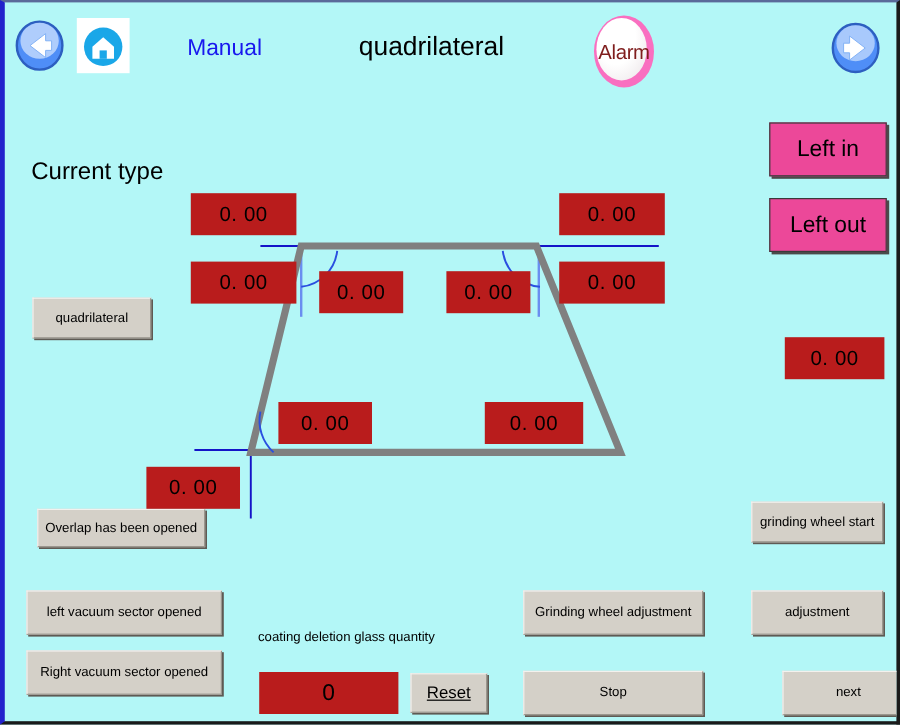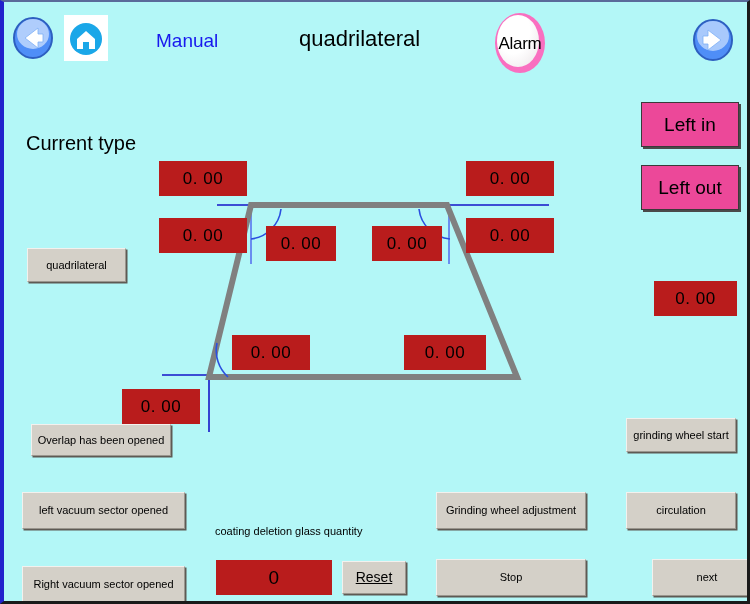--- a/index.html
+++ b/index.html
@@ -75,21 +75,21 @@
     width: 42px; height: 52px;
     border-radius: 50%;
     background: radial-gradient(ellipse at 38% 30%, #ffffff 45%, #f2eef0 78%, #e6dde2 100%);
   }
   #alarm-indicator .alarm-text {
     position: absolute;
     left: 0; top: 21px;
     width: 50px;
     text-align: center;
     font-size: 17px;
-    color: #000000;
+    color: #7f1d1d;
     letter-spacing: -0.3px;
   }
 
   
   .gbtn {
     position: absolute;
     box-sizing: border-box;
     background: #d4d0c8;
     border: 1px solid #9a968e;
     border-top-color: #f3f1ee;
@@ -206,21 +206,21 @@
   </svg>
 
   <div class="plain-label" style="left:22px; top:130px; font-size:20px;">Current type</div>
 
   <div class="gbtn" style="left:23px; top:246px; width:99px; height:34px;">quadrilateral</div>
 
   <div class="gbtn" style="left:27px; top:422px; width:140px; height:32px;">Overlap has been opened</div>
 
   <div class="gbtn" style="left:18px; top:490px; width:163px; height:37px;">left vacuum sector opened</div>
 
-  <div class="gbtn" style="left:18px; top:540px; width:163px; height:37px;margin-top:24px;">Right vacuum sector opened</div>
+  <div class="gbtn" style="left:18px; top:540px; width:163px; height:37px;">Right vacuum sector opened</div>
 
   <div class="field" style="left:155px; top:159px; width:88px; height:35px;">0. 00</div>
 
   <div class="field" style="left:462px; top:159px; width:88px; height:35px;">0. 00</div>
 
   <div class="field" style="left:155px; top:216px; width:88px; height:35px;">0. 00</div>
 
   <div class="field" style="left:462px; top:216px; width:88px; height:35px;">0. 00</div>
 
   <div class="field" style="left:262px; top:224px; width:70px; height:35px;">0. 00</div>
@@ -234,21 +234,21 @@
   <div class="field" style="left:118px; top:387px; width:78px; height:35px;">0. 00</div>
 
   <div class="greenbtn" style="left:637px; top:100px; width:98px; height:45px;">Left in</div>
 
   <div class="greenbtn" style="left:637px; top:163px; width:98px; height:45px;">Left out</div>
 
   <div class="field" style="left:650px; top:279px; width:83px; height:35px;">0. 00</div>
 
   <div class="gbtn" style="left:622px; top:416px; width:110px; height:34px;">grinding wheel start</div>
 
-  <div class="gbtn" style="left:622px; top:490px; width:110px; height:37px;">circulation</div>
+  <div class="gbtn" style="left:622px; top:490px; width:110px; height:37px;">adjustment</div>
 
   <div class="gbtn" style="left:648px; top:557px; width:110px; height:37px;">next</div>
 
   <div class="plain-label" style="left:211px; top:523px; font-size:11px;">coating deletion glass quantity</div>
 
   <div class="field" style="left:212px; top:558px; width:116px; height:35px; font-size:19px;">0</div>
 
   <div class="gbtn" style="left:338px; top:559px; width:64px; height:33px; font-size:14px;text-decoration:underline;">Reset</div>
 
   <div class="gbtn" style="left:432px; top:490px; width:150px; height:37px;">Grinding wheel adjustment</div>

